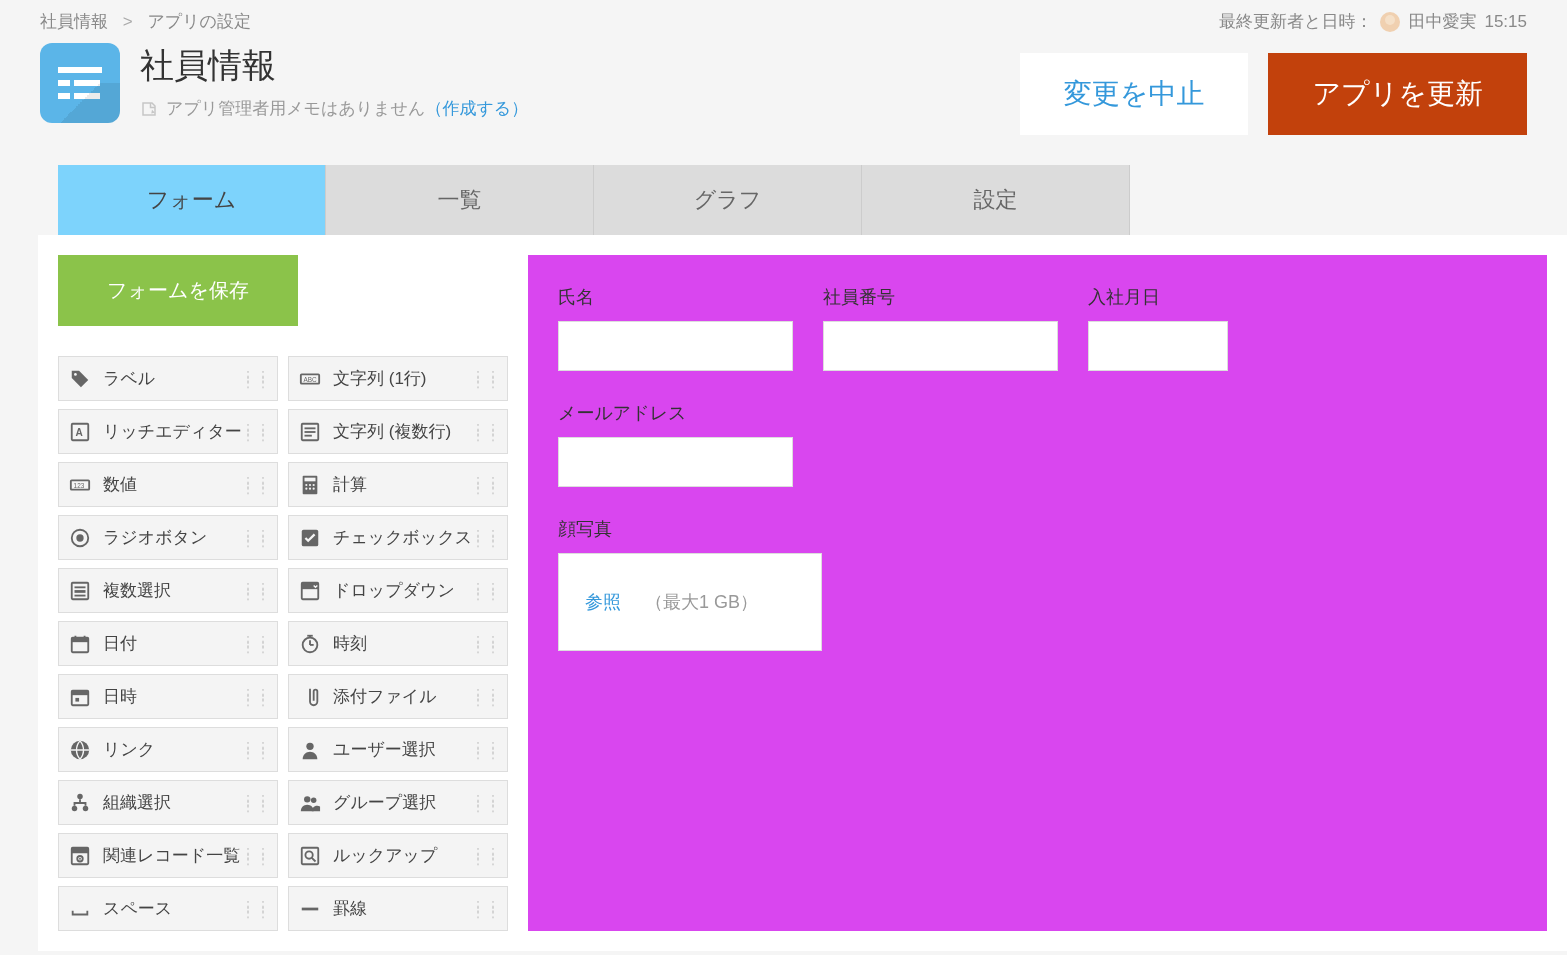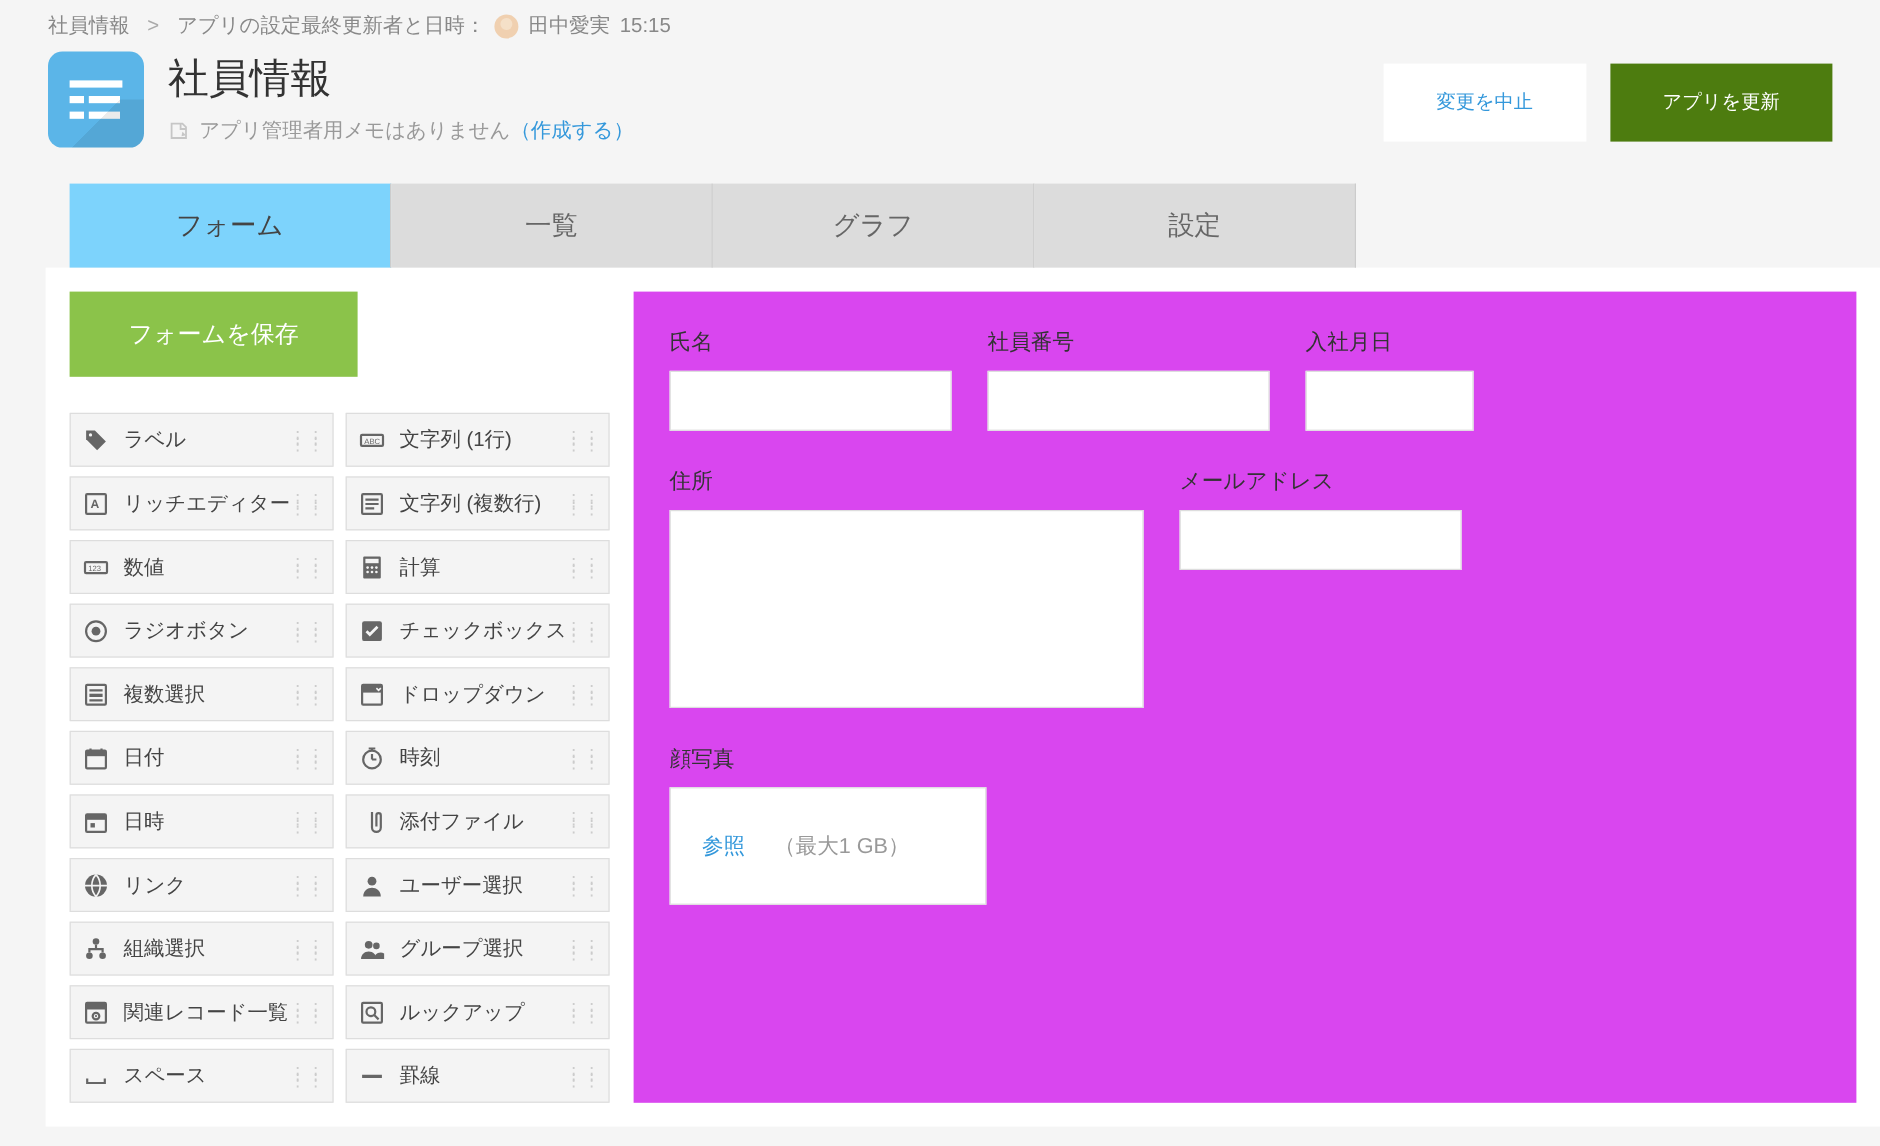--- a/index.html
+++ b/index.html
@@ -1,19 +1,19 @@
 <!DOCTYPE html>
 <html><head>
 <meta charset="utf-8">
 <style>
 * { box-sizing: border-box; margin: 0; padding: 0; }
 body { font-family: "Hiragino Kaku Gothic Pro", "メイリオ", Meiryo, sans-serif; background: #f5f5f5; color: #333; }
 
 
-.top-row { display: flex; justify-content: flex-start; align-items: center; padding: 10px 40px 10px 40px; }
+.top-row { display: flex; justify-content: space-between; align-items: center; padding: 10px 40px 10px 40px; }
 .breadcrumb { color: #888; font-size: 17px; }
 .breadcrumb a { color: #888; text-decoration: none; }
 .breadcrumb .sep { margin: 0 10px; color: #aaa; }
 .last-updated { color: #888; font-size: 17px; display: flex; align-items: center; gap: 8px; }
 .avatar-icon { width: 20px; height: 20px; border-radius: 50%; background: #f0d0b0; display: inline-block; position: relative; }
 .avatar-icon::before { content: ""; position: absolute; top: 3px; left: 5px; width: 10px; height: 10px; border-radius: 50%; background: #f5e0c8; }
 
 
 .header { display: flex; align-items: flex-start; padding: 0 40px 30px 40px; }
 .app-icon { width: 80px; height: 80px; border-radius: 12px; background: #5bb5e8; margin-right: 20px; flex-shrink: 0; position: relative; }
@@ -22,23 +22,23 @@
 .app-icon-inner .sq { background: #fff; width: 12px; height: 6px; float: left; margin-right: 4px; }
 .app-icon-inner .ln { background: #fff; width: 26px; height: 6px; float: left; }
 .app-icon-inner .row2 { clear: both; padding-top: 7px; }
 .app-icon::after { content: ""; position: absolute; left: 0; bottom: 0; width: 100%; height: 50%; background: linear-gradient(135deg, transparent 50%, rgba(0,0,0,0.08) 50%); border-radius: 0 0 12px 12px; }
 .title-block { flex: 1; }
 .app-title { font-size: 34px; font-weight: 500; color: #333; margin-bottom: 8px; }
 .memo-row { display: flex; align-items: center; color: #999; font-size: 17px; }
 .memo-icon { width: 18px; height: 18px; margin-right: 8px; opacity: 0.5; }
 .memo-link { color: #3498db; text-decoration: none; }
 .action-buttons { display: flex; gap: 20px; align-items: flex-start; margin-top: 10px; }
-.btn { display: inline-block; padding: 22px 44px; font-size: 16px; border: none; cursor: pointer; text-align: right; }
+.btn { display: inline-block; padding: 22px 44px; font-size: 28px; border: none; cursor: pointer; text-align: right; }
 .btn-cancel { background: #fff; color: #3498db; }
-.btn-update { background: #4d7c0f; color: #fff; }
+.btn-update { background: #c2410c; color: #fff; }
 
 
 .tabs { display: flex; margin-left: 58px; }
 .tab { padding: 20px 0; width: 268px; text-align: center; font-size: 22px; color: #666; background: #dcdcdc; cursor: pointer; border-right: 1px solid #ccc; }
 .tab.active { background: #7dd3fc; color: #444; }
 
 
 .panel { background: #fff; margin: 0 0 0 38px; padding: 20px; display: flex; gap: 20px; min-height: 600px; }
 
 
@@ -386,24 +386,20 @@
         <label>社員番号</label>
         <div class="input"></div>
       </div>
       <div class="form-field" style="width:140px;">
         <label>入社月日</label>
         <div class="input"></div>
       </div>
     </div>
 
     <div class="form-row">
-      <div class="form-field" style="width:395px;">
-        <label>住所</label>
-        <div class="textarea"></div>
-      </div>
       <div class="form-field" style="width:235px;">
         <label>メールアドレス</label>
         <div class="input"></div>
       </div>
     </div>
 
     <div class="form-row">
       <div class="form-field">
         <label>顔写真</label>
         <div class="attach-box">

